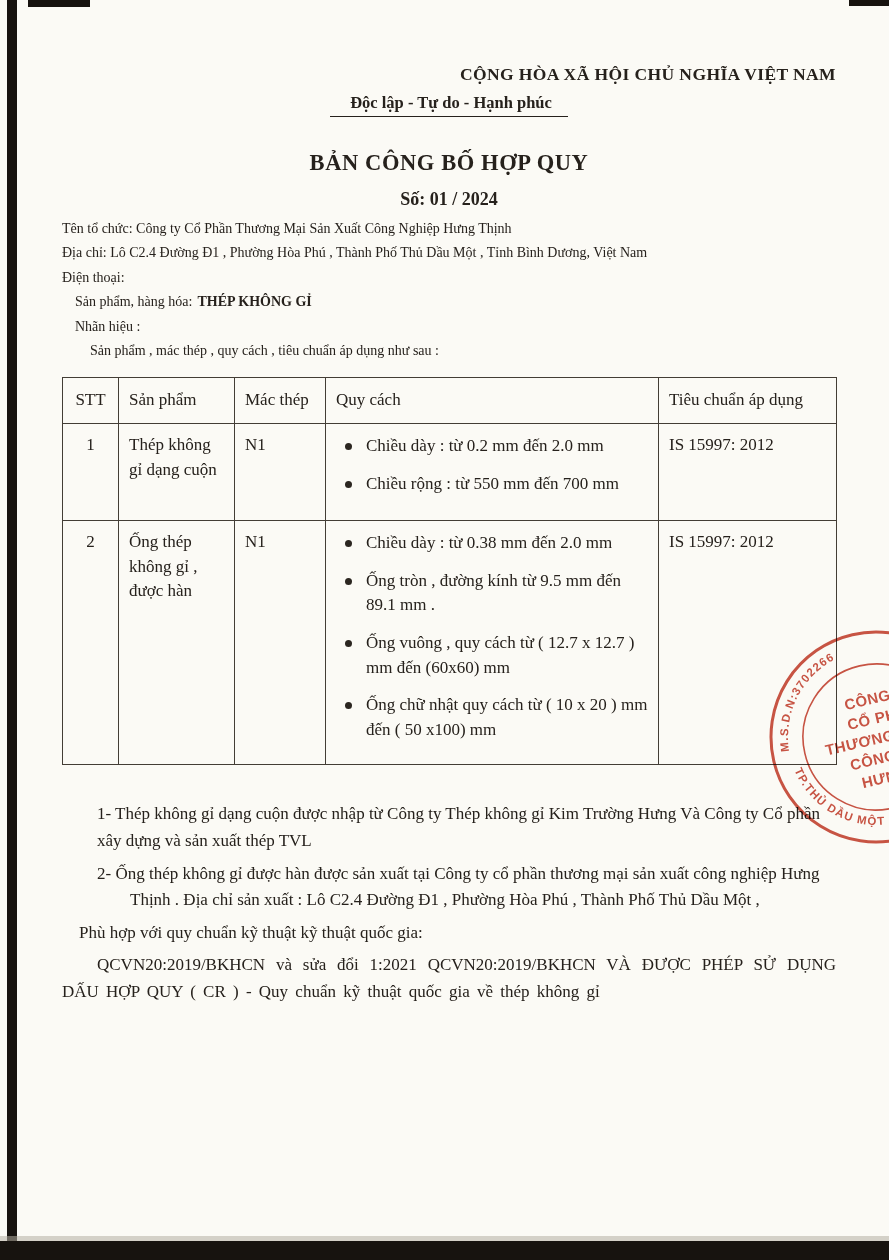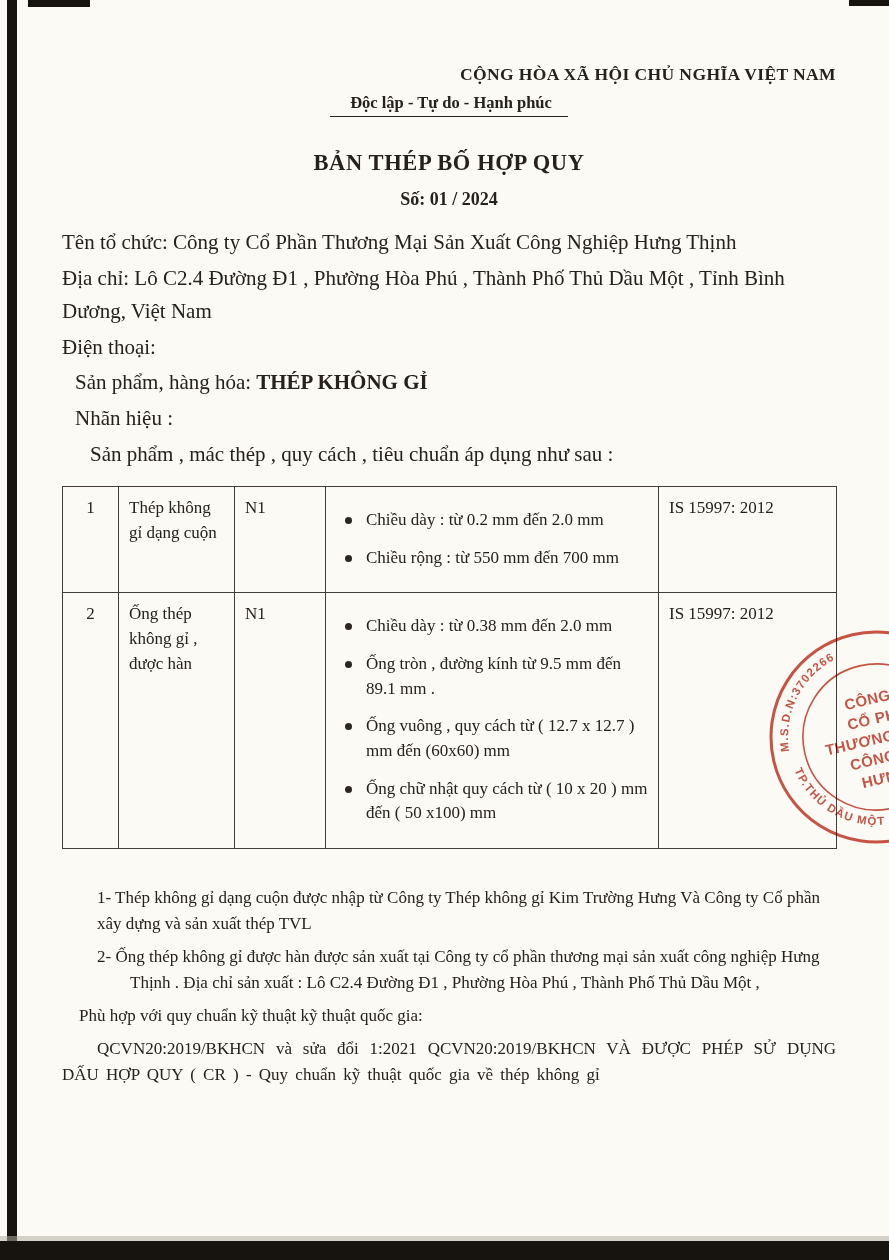--- a/index.html
+++ b/index.html
@@ -23,38 +23,38 @@
 
   
   .nat-line { text-align:right; font-weight:bold; font-size:17.5px; letter-spacing:.4px; }
   .motto-line { text-align:center; font-weight:bold; font-size:16.5px; margin-top:8px; }
   .motto-line span { display:inline-block; border-bottom:1.6px solid #26211c; padding:0 16px 3px 20px; }
 
   .doc-title { text-align:center; font-weight:bold; font-size:22.5px; letter-spacing:.6px; margin-top:33px; }
   .doc-number { text-align:center; font-size:18px; margin-top:13px;font-weight:bold; }
 
   
-  .info { margin-top:16px; font-size:21px; line-height:1.6; }
+  .info { margin-top:8px; font-size:14px; line-height:1.6; }
   .info p { margin-top:2px; }
   .p-org { }
   .p-address { }
   .p-phone { margin-top:3px; }
   .p-product, .p-brand { padding-left:13px; margin-top:3px; }
   .p-product b { margin-left:5px; font-weight:bold; }
   .p-intro { padding-left:28px; margin-top:3px; }
 
   
   table.spec { border-collapse:collapse; width:100%; margin-top:15px; font-size:17px; table-layout:fixed; }
   .spec th, .spec td { border:1.5px solid #433d35; padding:9px 10px; vertical-align:top; text-align:left; font-weight:normal; line-height:1.45; }
   .spec th { padding-top:10px; padding-bottom:10px; }
   .col-stt { width:56px; } .col-sp { width:116px; } .col-mt { width:91px; } .col-qc { width:333px; } .col-tc { width:178px; }
   .spec .c-stt { text-align:center; }
   .spec tr.r1 td { height:97px; }
   .spec tr.r2 td { height:238px; }
-  ul.qc { list-style:none; margin-top:12px; }
+  ul.qc { list-style:none; margin-top:1px; }
   ul.qc li { position:relative; padding-left:30px; margin-bottom:13px; }
   ul.qc li::before { content:""; position:absolute; left:9px; top:9px; width:7px; height:7px; border-radius:50%; background:#2b2620; }
 
   
   .notes { margin-top:36px; font-size:17px; line-height:1.56; padding-left:35px; }
   .notes p { margin-top:6px; }
   .note-2 { padding-left:33px; text-indent:-33px; }
   .note-province, .note-conform { margin-left:-18px; }
   .note-final { margin-left:-35px; text-align:justify; text-indent:35px; word-spacing:3px; }
 
@@ -74,41 +74,48 @@
 <div class="mark-topleft"></div>
 <div class="mark-topright"></div>
 
 <div class="content">
 
   <div class="nat-line">CỘNG HÒA XÃ HỘI CHỦ NGHĨA VIỆT NAM</div>
   <div class="motto-line">
     <span>Độc lập - Tự do - Hạnh phúc</span>
   </div>
 
-  <div class="doc-title">BẢN THÉP BỐ HỢP QUY</div>
+  <div class="doc-title">BẢN CÔNG BỐ HỢP QUY</div>
   <div class="doc-number">Số: 01 / 2024</div>
 
   <div class="info">
     <p class="p-org">Tên tổ chức: Công ty Cổ Phần Thương Mại Sản Xuất Công Nghiệp Hưng Thịnh</p>
     <p class="p-address">Địa chỉ: Lô C2.4 Đường Đ1 , Phường Hòa Phú , Thành Phố Thủ Dầu Một , Tỉnh Bình Dương, Việt Nam</p>
     <p class="p-phone">Điện thoại:</p>
     <p class="p-product"><span>Sản phẩm, hàng hóa:</span><b>THÉP KHÔNG GỈ</b></p>
     <p class="p-brand">Nhãn hiệu :</p>
     <p class="p-intro">Sản phẩm , mác thép , quy cách , tiêu chuẩn áp dụng như sau :</p>
   </div>
 
   <table class="spec">
     <colgroup>
       <col class="col-stt">
         <col class="col-sp">
         <col class="col-mt">
         <col class="col-qc">
         <col class="col-tc">
     </colgroup>
     <tbody>
+        <tr>
+      <th class="c-stt">STT</th>
+      <th>Sản phẩm</th>
+      <th>Mác thép</th>
+      <th>Quy cách</th>
+      <th>Tiêu chuẩn áp dụng</th>
+    </tr>
     <tr class="r1">
       <td class="c-stt">1</td>
       <td>Thép không gỉ dạng cuộn</td>
       <td>N1</td>
       <td>
         <ul class="qc">
           <li>Chiều dày : từ 0.2 mm đến 2.0 mm</li>
           <li>Chiều rộng : từ 550 mm đến 700 mm</li>
         </ul>
       </td>

